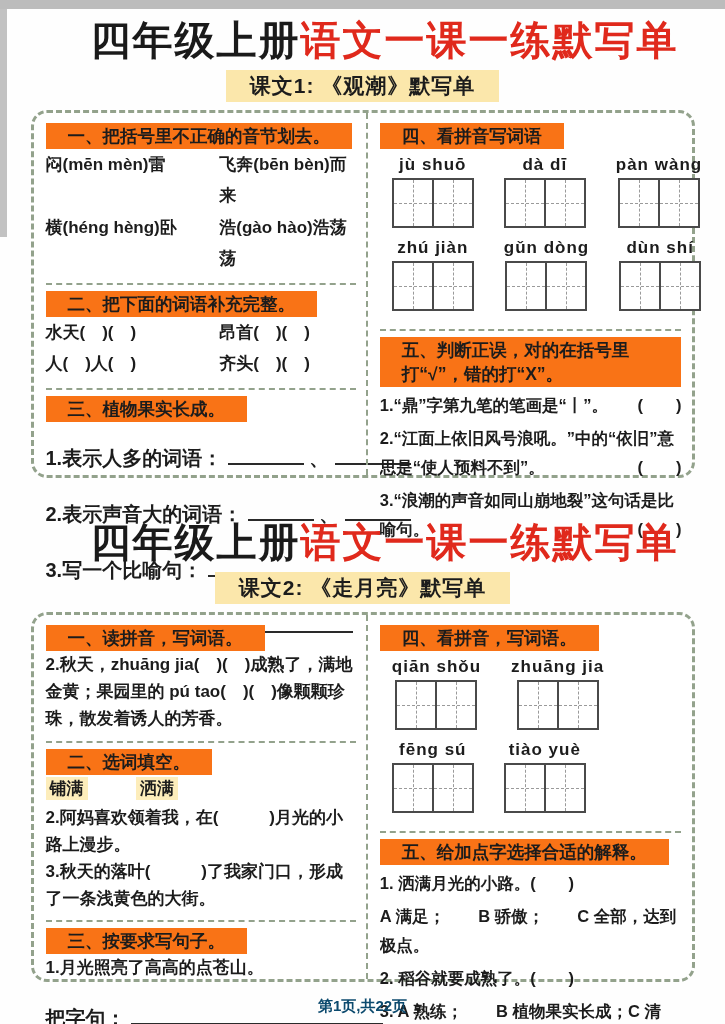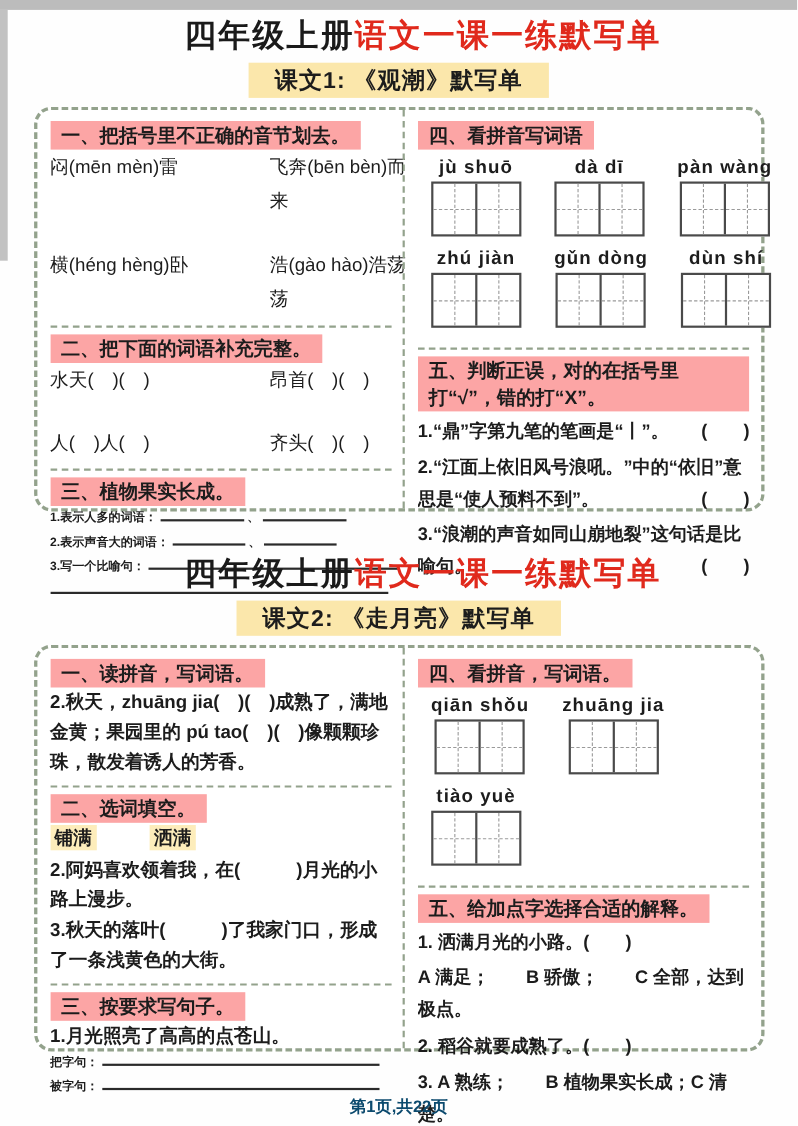--- a/index.html
+++ b/index.html
@@ -2,42 +2,42 @@
 <html><head>
 <meta charset="utf-8">
 <style>
   html,body{margin:0;padding:0;background:#fff;}
   .page{position:relative;width:725px;height:1024px;background:#fefefe;overflow:hidden;
         font-family:"Liberation Sans","DejaVu Sans",sans-serif;color:#1c1c1c;}
   .gray-top{position:absolute;left:0;top:0;width:725px;height:9px;background:#bcbcbc;}
   .gray-left{position:absolute;left:0;top:9px;width:7px;height:228px;background:#c2c2c2;}
 
   .title{display:flex;justify-content:center;align-items:baseline;margin-top:16px;
-         font-size:29px;font-weight:800;letter-spacing:2px;line-height:1.2;padding-left:44px;}
+         font-size:40px;font-weight:800;letter-spacing:2px;line-height:1.2;padding-left:44px;}
   .title .black{color:#1a1a1a;}
   .title .red{color:#e0291c;}
   .subtitle-wrap{text-align:center;margin-top:6px;margin-bottom:8px;}
   .subtitle{display:inline-block;background:#fbe7ab;padding:2px 24px;font-size:21px;
             font-weight:700;letter-spacing:1px;}
 
   .box{display:flex;width:664px;margin:0 auto;border:3px dashed #93a28c;border-radius:16px;
        box-sizing:border-box;background:#fff;}
   .box1{height:368px;}
   .box2{height:370px;}
   .col{box-sizing:border-box;padding:4px 10px 6px 12px;}
   .col-left{width:50.5%;}
   .col-right{width:49.5%;border-left:2px dashed #93a28c;}
   section{padding:6px 0 8px 0;}
   .col section + section{border-top:2px dashed #93a28c;}
 
-  .hl{display:inline-block;background:#fca5a5;padding:1px 10px;font-weight:700;font-size:17.5px;}
+  .hl{display:inline-block;background:#f97316;padding:1px 22px;font-weight:700;font-size:17.5px;}
   .bodytext{font-size:17px;line-height:1.6;font-weight:600;}
-  .tworow{display:grid;grid-template-columns:56% 44%;font-size:17px;font-weight:400;
-          line-height:1.85;gap:26px;}
-  .line{font-size:11px;font-weight:600;line-height:2.0;white-space:nowrap;}
+  .tworow{display:grid;grid-template-columns:56% 44%;font-size:17px;font-weight:700;
+          line-height:1.85;}
+  .line{font-size:20px;font-weight:600;line-height:2.0;white-space:nowrap;margin-top:16px;}
   .blank{display:inline-block;border-bottom:2px solid #2a2a2a;height:0.95em;vertical-align:baseline;}
   .b80{width:76px;} .b60{width:66px;} .b230{width:228px;} .b250{width:252px;}
   .bfull{width:99%;}
 
   .wordrow{display:flex;gap:30px;padding-left:12px;margin:6px 0 10px 0;}
   .wblock{display:flex;flex-direction:column;align-items:center;}
   .pinyin{font-size:17px;font-weight:600;letter-spacing:1px;margin-bottom:3px;white-space:nowrap;}
   .wgrid{display:flex;width:78px;height:46px;border:2px solid #4a4a4a;position:relative;background:#fff;}
   .wgrid .cell{flex:1;position:relative;}
   .wgrid .cell + .cell{border-left:2px solid #4a4a4a;}
@@ -241,20 +241,27 @@
             <div class="wblock">
               <div class="pinyin">zhuāng jia</div>
               <div class="wgrid">
                   <span class="cell"></span>
                   <span class="cell"></span>
                 </div>
             </div>
           </div>
           <div class="wordrow">
             <div class="wblock">
+              <div class="pinyin">fēng  sú</div>
+              <div class="wgrid">
+                  <span class="cell"></span>
+                  <span class="cell"></span>
+                </div>
+            </div>
+            <div class="wblock">
               <div class="pinyin">tiào yuè</div>
               <div class="wgrid">
                   <span class="cell"></span>
                   <span class="cell"></span>
                 </div>
             </div>
           </div>
         </section>
 
         <section>

